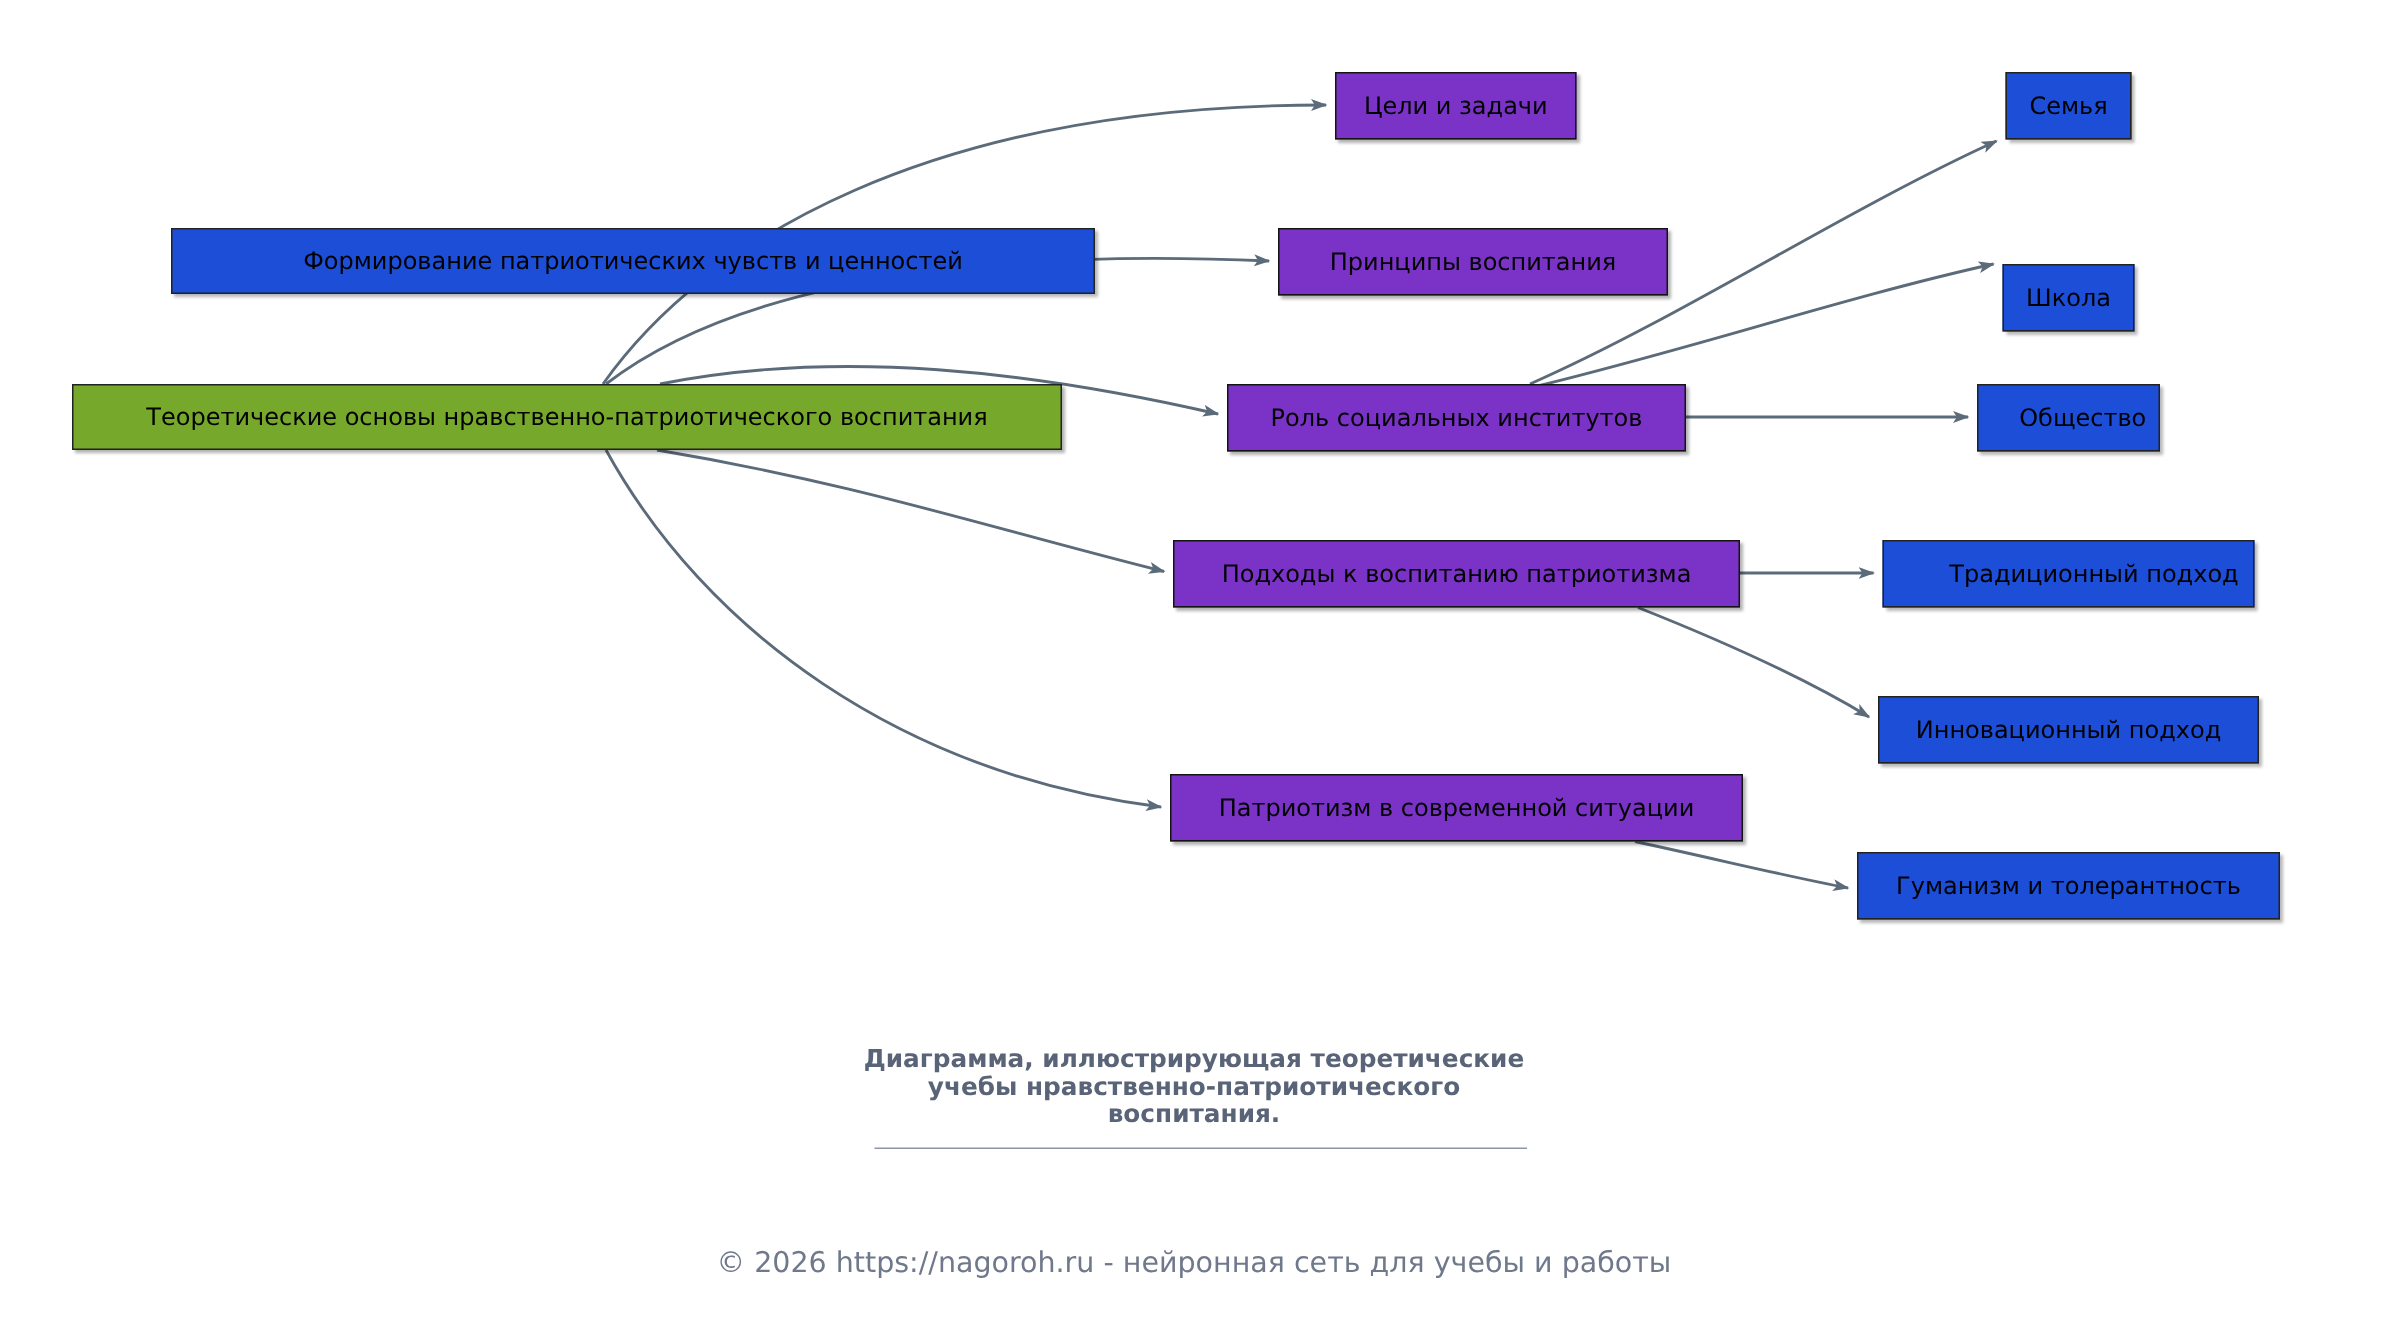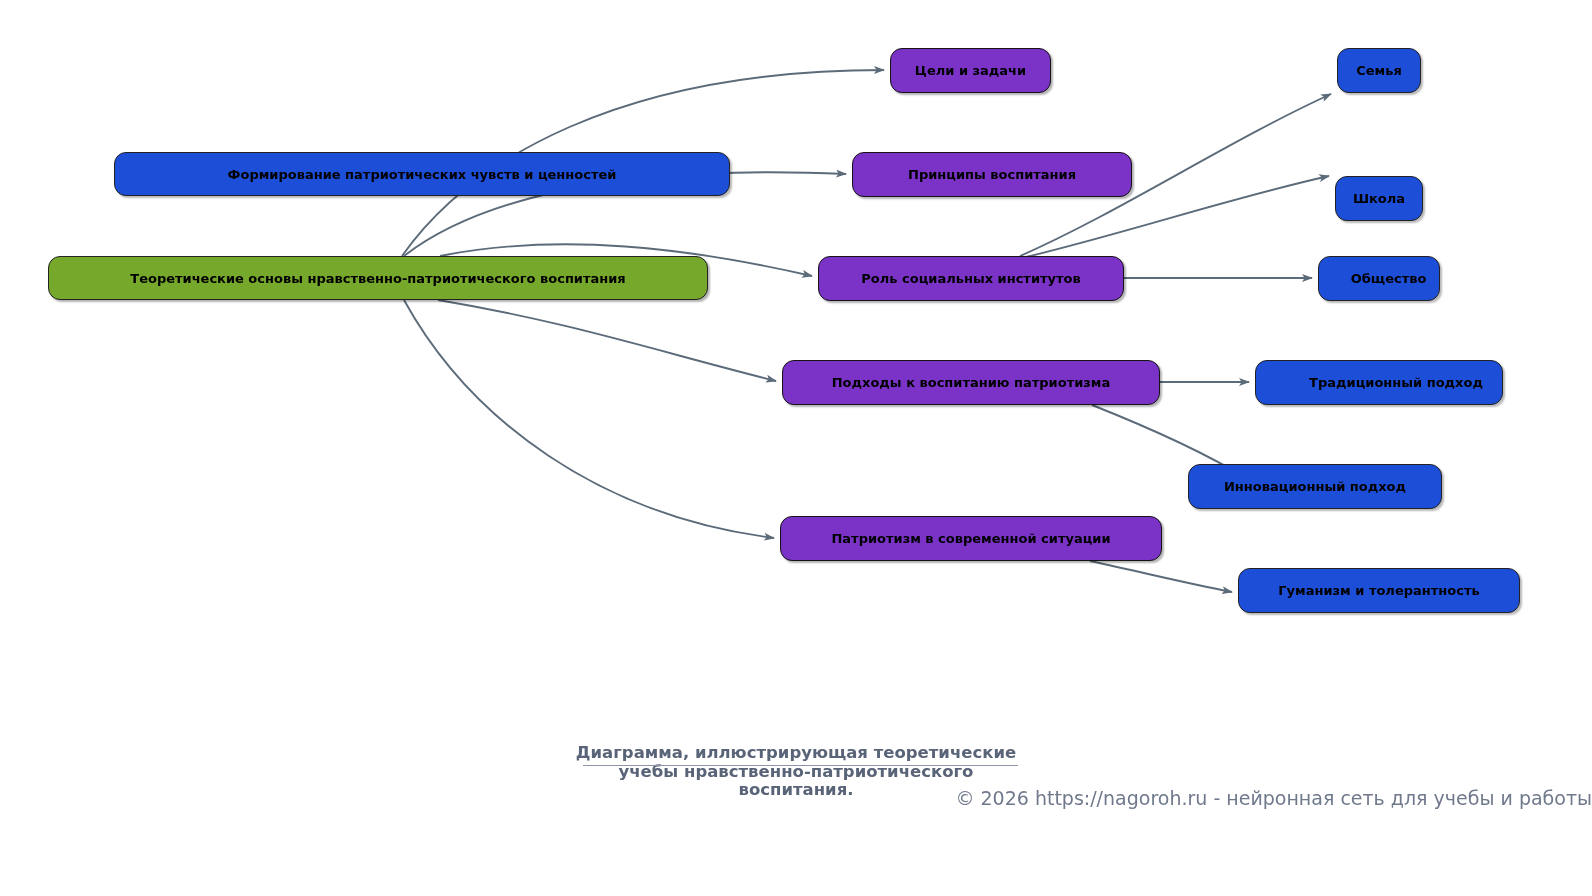--- a/index.html
+++ b/index.html
@@ -24,27 +24,26 @@
     width: 1592px;
     height: 896px;
     pointer-events: none;
   }
   .node {
     position: absolute;
     box-sizing: border-box;
     display: flex;
     align-items: center;
     justify-content: center;
-    border-radius: 12px;
-    font-size: 13px;
+    border-radius: 0;
+    font-size: 16px;
     line-height: 1;
     color: #000000;
     white-space: nowrap;
     letter-spacing: 0px;
-    font-weight: bold;
   }
   .node-root {
     background: #76a82c;
     border: 1.6px solid #222222;
     box-shadow: 2px 2px 2px rgba(0,0,0,0.30);
     align-items: center;
   }
   .node-branch {
     background: #7a33c6;
     border: 1.6px solid #141414;
@@ -57,21 +56,20 @@
   }
   .caption {
     position: absolute;
     left: 0;
     width: 1592px;
     text-align: center;
     color: #5a6478;
     font-weight: bold;
     font-size: 16.5px;
     line-height: 18.5px;
-    margin-top: 47px;
   }
   .caption-rule {
     position: absolute;
     height: 0;
     border-top: 1.5px solid #8d96a8;
   }
   .footer {
     position: absolute;
     left: 0;
     width: 1592px;
@@ -110,21 +108,21 @@
   <div id="node-layer">
       <div class="node node-root" style="left: 48px; top: 256px; width: 660px; height: 44px;">
         <span>Теоретические основы нравственно-патриотического воспитания</span>
       </div>
       <div class="node node-leaf" style="left: 114px; top: 152px; width: 616px; height: 44px;">
         <span>Формирование патриотических чувств и ценностей</span>
       </div>
       <div class="node node-branch" style="left: 890px; top: 48px; width: 161px; height: 45px;">
         <span>Цели и задачи</span>
       </div>
-      <div class="node node-branch" style="left: 852px; top: 152px; width: 280px; height: 45px;">
+      <div class="node node-branch" style="left: 852px; top: 152px; width: 260px; height: 45px;">
         <span>Принципы воспитания</span>
       </div>
       <div class="node node-branch" style="left: 818px; top: 256px; width: 306px; height: 45px;">
         <span>Роль социальных институтов</span>
       </div>
       <div class="node node-branch" style="left: 782px; top: 360px; width: 378px; height: 45px;">
         <span>Подходы к воспитанию патриотизма</span>
       </div>
       <div class="node node-branch" style="left: 780px; top: 516px; width: 382px; height: 45px;">
         <span>Патриотизм в современной ситуации</span>
@@ -134,31 +132,31 @@
       </div>
       <div class="node node-leaf" style="left: 1335px; top: 152px; width: 88px; height: 45px; margin-top: 24px;">
         <span>Школа</span>
       </div>
       <div class="node node-leaf" style="left: 1318px; top: 256px; width: 122px; height: 45px; padding-left: 19px;">
         <span>Общество</span>
       </div>
       <div class="node node-leaf" style="left: 1255px; top: 360px; width: 248px; height: 45px; padding-left: 34px;">
         <span>Традиционный подход</span>
       </div>
-      <div class="node node-leaf" style="left: 1188px; top: 464px; width: 254px; height: 45px;">
+      <div class="node node-leaf" style="left: 1252px; top: 464px; width: 254px; height: 45px;">
         <span>Инновационный подход</span>
       </div>
       <div class="node node-leaf" style="left: 1238px; top: 568px; width: 282px; height: 45px;">
         <span>Гуманизм и толерантность</span>
       </div>
     </div>
 
   <div class="caption" style="top:697px;">
     <div>Диаграмма, иллюстрирующая теоретические</div>
     <div>учебы нравственно-патриотического</div>
     <div>воспитания.</div>
   </div>
 
   <div class="caption-rule" style="left:583px; top:765px; width:435px;"></div>
 
-  <div class="footer" style="top:787px;text-align:right;">© 2026 https://nagoroh.ru - нейронная сеть для учебы и работы</div>
+  <div class="footer" style="top:831px;">© 2026 https://nagoroh.ru - нейронная сеть для учебы и работы</div>
 
 </div>
 
 </body></html>

